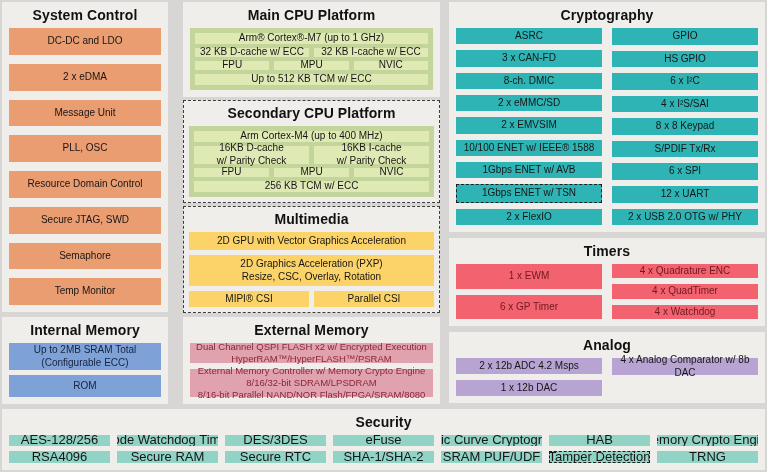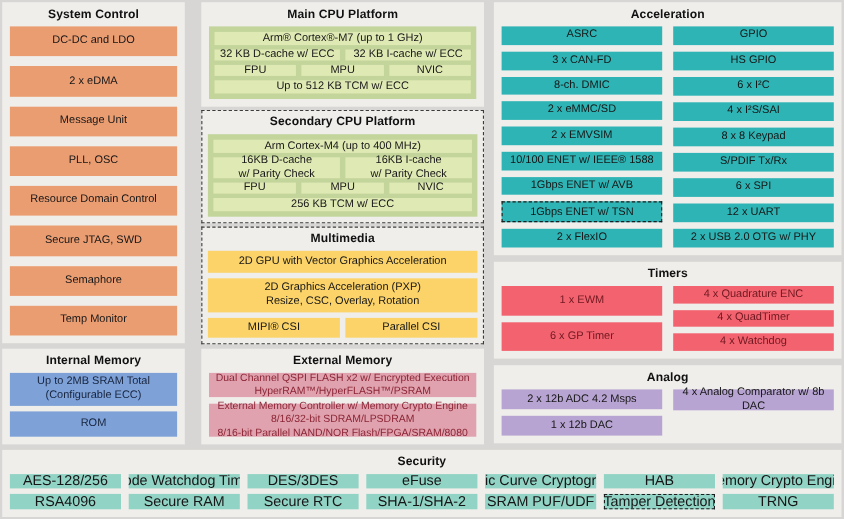--- a/index.html
+++ b/index.html
@@ -8,21 +8,21 @@
     background:#d7d6d4;
     font-family:"Liberation Sans", sans-serif;
     overflow:hidden;
   }
   .panel {
     position:absolute; background:#efeeeb; box-sizing:border-box;
     display:flex; flex-direction:column; padding:2px 7px 7px;
   }
   .panel.dashed { border:1.5px dashed #3c3c3c; padding:1px 5px 5px; }
   .title {
-    flex:0 0 auto; text-align:center; font-size:11px; font-weight:bold;
+    flex:0 0 auto; text-align:center; font-size:14px; font-weight:bold;
     color:#111; padding:3px 0 5px; letter-spacing:.1px;
   }
   .stack { flex:1; display:flex; flex-direction:column; min-height:0; }
   .row { display:flex; gap:5px; flex:1; min-height:0; }
   .row > .blk { flex:1; }
   .blk {
     display:flex; align-items:center; justify-content:center;
     text-align:center; font-size:10px; color:#161616;
     white-space:pre-line; line-height:1.25; box-sizing:border-box;
     padding:1px 2px; flex:1; min-height:0;
@@ -132,21 +132,21 @@
     <div class="stack gap6">
       <div class="blk pink">Dual Channel QSPI FLASH x2 w/ Encrypted Execution
 HyperRAM™/HyperFLASH™/PSRAM</div>
       <div class="blk pink" style="flex:1.45;">External Memory Controller w/ Memory Crypto Engine
 8/16/32-bit SDRAM/LPSDRAM
 8/16-bit Parallel NAND/NOR Flash/FPGA/SRAM/8080</div>
     </div>
   </section>
 
   <section class="panel" style="left:449px; top:2px; width:316px; height:230px;">
-    <div class="title">Acceleration</div>
+    <div class="title">Cryptography</div>
     <div class="cols">
       <div class="col">
         <div class="blk teal">ASRC</div>
         <div class="blk teal">3 x CAN-FD</div>
         <div class="blk teal">8-ch. DMIC</div>
         <div class="blk teal">2 x eMMC/SD</div>
         <div class="blk teal">2 x EMVSIM</div>
         <div class="blk teal">10/100 ENET w/ IEEE® 1588</div>
         <div class="blk teal">1Gbps ENET w/ AVB</div>
         <div class="blk teal dashed-blk">1Gbps ENET w/ TSN</div>

